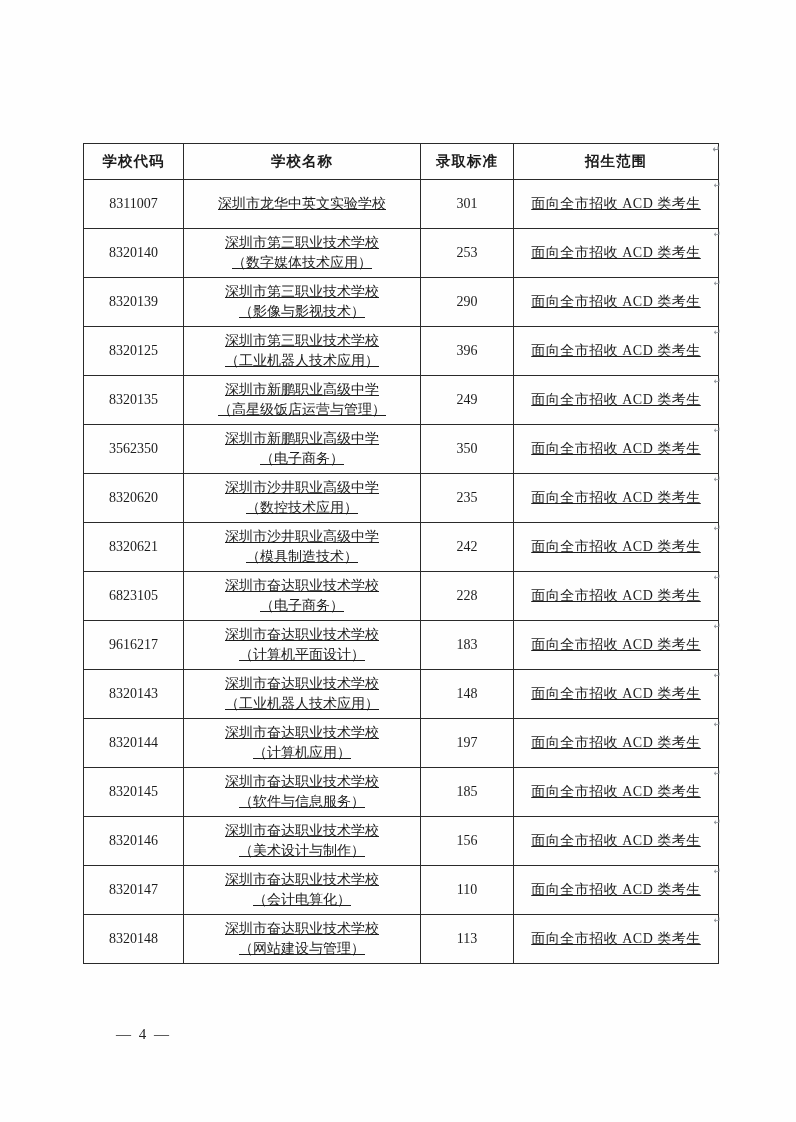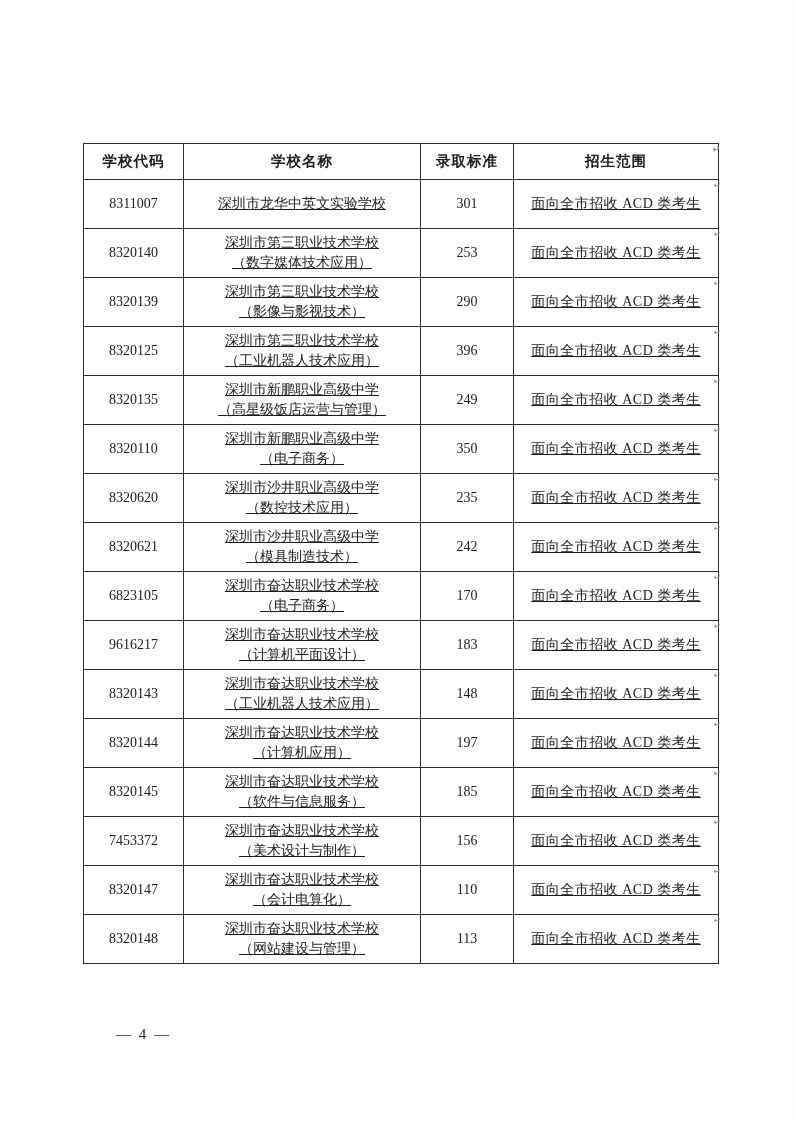--- a/index.html
+++ b/index.html
@@ -145,21 +145,21 @@
           <span class="name-line">（高星级饭店运营与管理）</span>
         </td>
         <td>249</td>
         <td>
           <span class="scope-text">面向全市招收 ACD 类考生</span>
           <span class="mark">↵</span>
         </td>
       </tr>
 
       <tr>
-        <td>8320110</td>
+        <td>3562350</td>
         <td>
           <span class="name-line">深圳市新鹏职业高级中学</span>
           <span class="name-line">（电子商务）</span>
         </td>
         <td>350</td>
         <td>
           <span class="scope-text">面向全市招收 ACD 类考生</span>
           <span class="mark">↵</span>
         </td>
       </tr>
@@ -189,21 +189,21 @@
           <span class="mark">↵</span>
         </td>
       </tr>
 
       <tr>
         <td>6823105</td>
         <td>
           <span class="name-line">深圳市奋达职业技术学校</span>
           <span class="name-line">（电子商务）</span>
         </td>
-        <td>170</td>
+        <td>228</td>
         <td>
           <span class="scope-text">面向全市招收 ACD 类考生</span>
           <span class="mark">↵</span>
         </td>
       </tr>
 
       <tr>
         <td>9616217</td>
         <td>
           <span class="name-line">深圳市奋达职业技术学校</span>
@@ -249,21 +249,21 @@
           <span class="name-line">（软件与信息服务）</span>
         </td>
         <td>185</td>
         <td>
           <span class="scope-text">面向全市招收 ACD 类考生</span>
           <span class="mark">↵</span>
         </td>
       </tr>
 
       <tr>
-        <td>7453372</td>
+        <td>8320146</td>
         <td>
           <span class="name-line">深圳市奋达职业技术学校</span>
           <span class="name-line">（美术设计与制作）</span>
         </td>
         <td>156</td>
         <td>
           <span class="scope-text">面向全市招收 ACD 类考生</span>
           <span class="mark">↵</span>
         </td>
       </tr>

